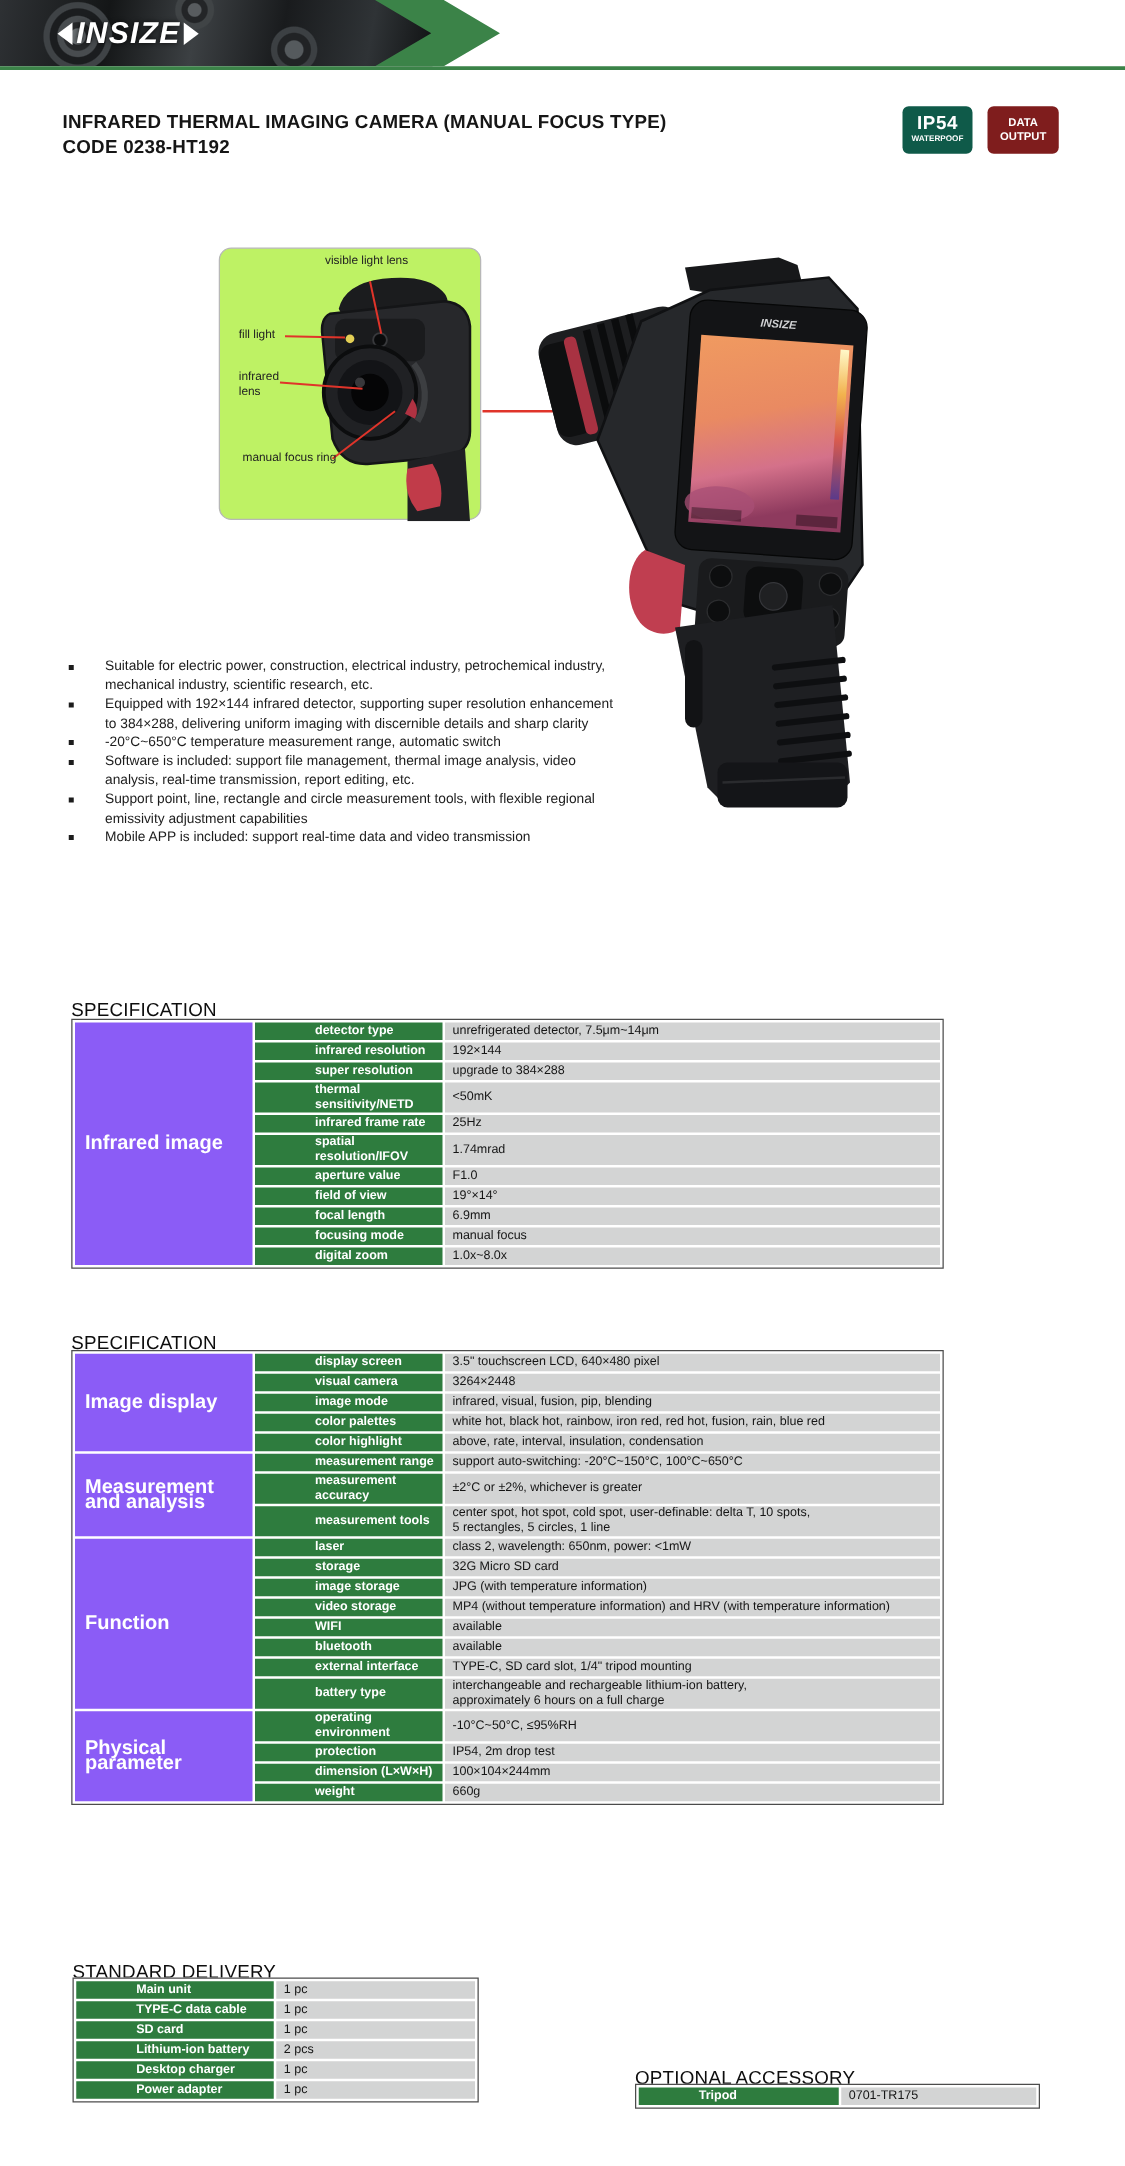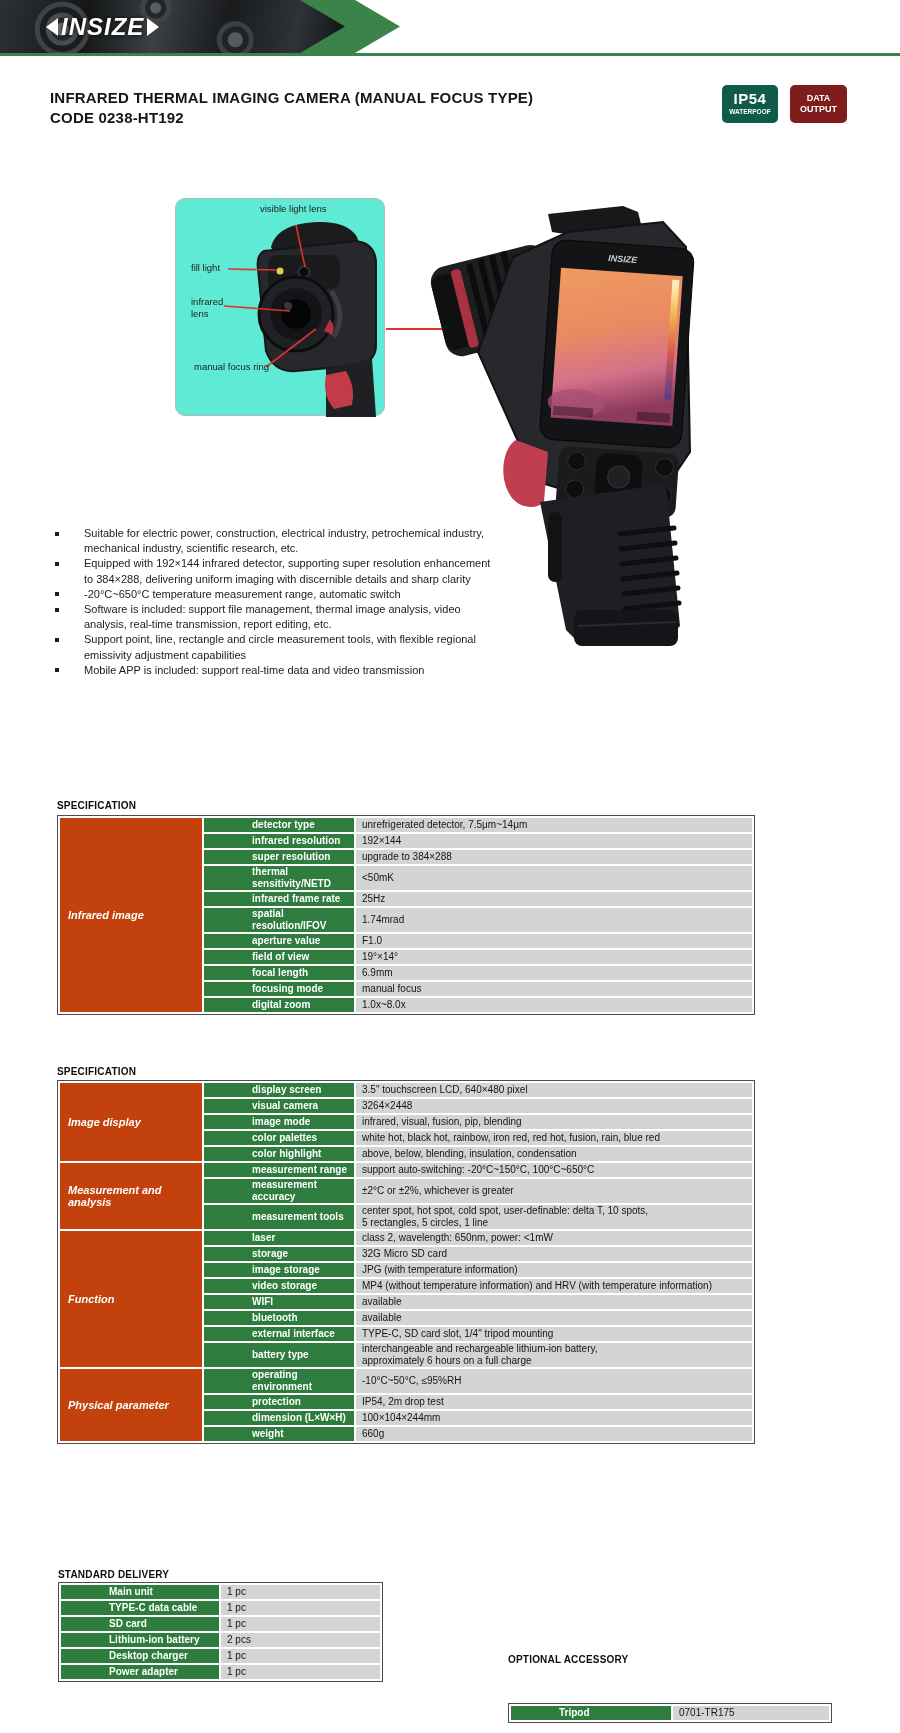--- a/index.html
+++ b/index.html
@@ -28,41 +28,41 @@
   .badge { position:absolute; border-radius:5px; color:#fff; text-align:center; font-weight:bold; }
   .badge-ip54 { left:722px; top:85px; width:56px; height:38px; background:#0f5a49; }
   .badge-ip54 .l1 { font-size:15px; line-height:19px; margin-top:4px; letter-spacing:.5px; }
   .badge-ip54 .l2 { font-size:6.5px; line-height:8px; }
   .badge-data { left:790px; top:85px; width:57px; height:38px; background:#7f1d1d; }
   .badge-data .l1 { font-size:9px; line-height:11px; margin-top:8px; }
   .badge-data .l2 { font-size:9px; line-height:11px; }
 
   
   .diagram-box { position:absolute; left:175px; top:198px; width:210px; height:218px;
-    border:1px solid #b7b7b7; border-radius:10px; background:#5eead4; }
+    border:1px solid #b7b7b7; border-radius:10px; background:#bef264; }
   .diagram-box svg { position:absolute; left:0; top:0; }
   .dlabel { position:absolute; font-size:9.5px; color:#222; line-height:12px; white-space:pre-line; }
   .connector { position:absolute; left:386px; top:328px; width:72px; height:2px; background:#e0342a; }
   .camera-photo { position:absolute; left:428px; top:202px; width:280px; height:445px; }
 
   
   .features { position:absolute; left:55px; top:526px; width:438px; list-style:none;
     font-size:11px; line-height:15.2px; color:#1c1c1c; }
   .features li { display:flex; gap:25px; }
   .blt { width:4px; height:4px; background:#1c1c1c; margin-top:5.5px; flex:none; }
 
   
-  .h { position:absolute; font-size:10px; font-weight:bold; color:#0d0d0d; letter-spacing:.2px; }
+  .h { position:absolute; font-size:15px; font-weight:normal; color:#0d0d0d; letter-spacing:.2px; }
 
   
   .tw { position:absolute; border:1px solid #4c4c4c; background:#fff; }
   table { border-collapse:separate; border-spacing:2px; table-layout:fixed; }
   table.spec { width:696px; }
   td { height:14px; font-size:10px; line-height:12px; padding:0 6px; vertical-align:middle; overflow:hidden; }
-  td.cat { background:#c2410c; color:#fff; font-weight:bold; font-size:11px; padding-left:8px;font-style:italic; }
+  td.cat { background:#8b5cf6; color:#fff; font-weight:bold; font-size:16px; padding-left:8px; }
   td.k   { background:#2e7c3e; color:#fff; font-weight:bold;padding-left:48px; }
   td.v   { background:#d3d4d4; color:#151515; white-space:pre-line; }
   .c0 { width:142px; } .c1 { width:150px; } .c2 { width:396px; }
   table.small { width:323px; }
   .s0 { width:158px; } .s1 { width:159px; }
   table.opt { width:322px; }
   .o0 { width:160px; } .o1 { width:156px; }
 </style>
 </head>
 <body>
@@ -285,21 +285,21 @@
       <tr>
             <td class="k">image mode</td>
             <td class="v">infrared, visual, fusion, pip, blending</td>
           </tr>
       <tr>
             <td class="k">color palettes</td>
             <td class="v">white hot, black hot, rainbow, iron red, red hot, fusion, rain, blue red</td>
           </tr>
       <tr>
             <td class="k">color highlight</td>
-            <td class="v">above, below, blending, insulation, condensation</td>
+            <td class="v">above, rate, interval, insulation, condensation</td>
           </tr>
       <tr>
         <td class="cat" rowspan="3">Measurement and analysis</td>
         <td class="k">measurement range</td>
         <td class="v">support auto-switching: -20°C~150°C, 100°C~650°C</td>
       </tr>
       <tr>
             <td class="k">measurement accuracy</td>
             <td class="v">±2°C or ±2%, whichever is greater</td>
           </tr>
@@ -393,21 +393,21 @@
           </tr>
       <tr>
             <td class="k">Power adapter</td>
             <td class="v">1 pc</td>
           </tr>
     </tbody>
       </table>
   </div>
 
   <div class="h" style="left:508px; top:1654px;">OPTIONAL ACCESSORY</div>
-  <div class="tw" style="left:508px; top:1667px;margin-top:36px;">
+  <div class="tw" style="left:508px; top:1667px;">
     <table class="opt">
       <colgroup>
           <col class="o0">
           <col class="o1">
         </colgroup>
       <tbody>
           <tr>
             <td class="k">Tripod</td>
             <td class="v">0701-TR175</td>
           </tr>

